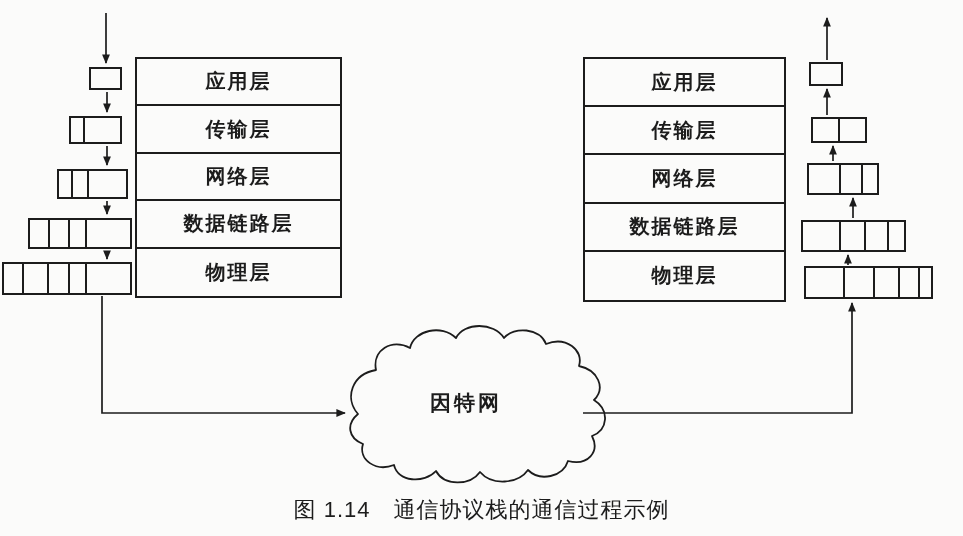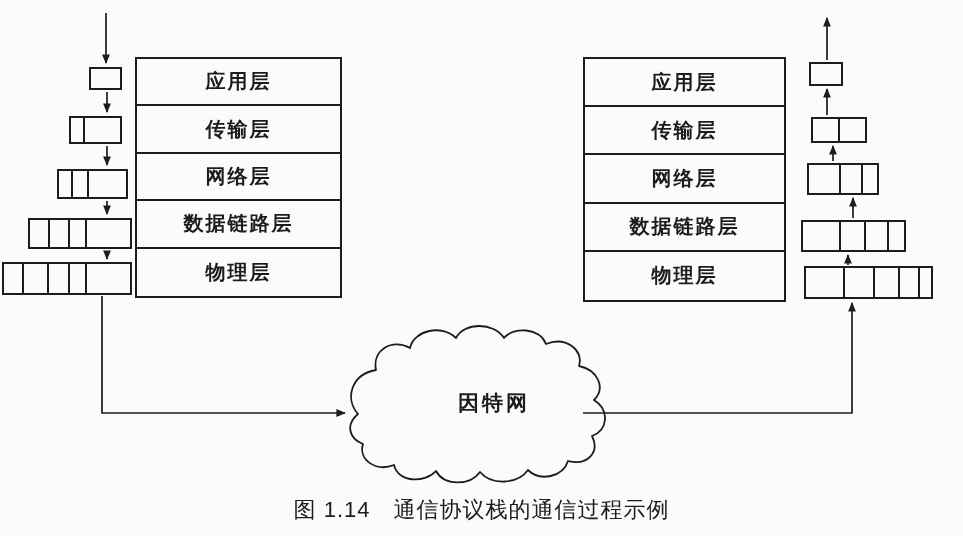--- a/index.html
+++ b/index.html
@@ -50,21 +50,21 @@
     box-sizing:border-box;
     height:100%;
   }
   .packet .cell:last-child{
     flex:1 1 auto;
     border-right:none;
   }
   .cloud-label{
     position:absolute;
     left:402px;top:389px;width:128px;
-    text-align:right;
+    text-align:center;
     font-size:21px;font-weight:700;letter-spacing:3px;
   }
   .caption{
     position:absolute;
     left:0;top:495px;width:963px;
     text-align:center;
     font-size:22px;
     letter-spacing:1px;
   }
 </style>

